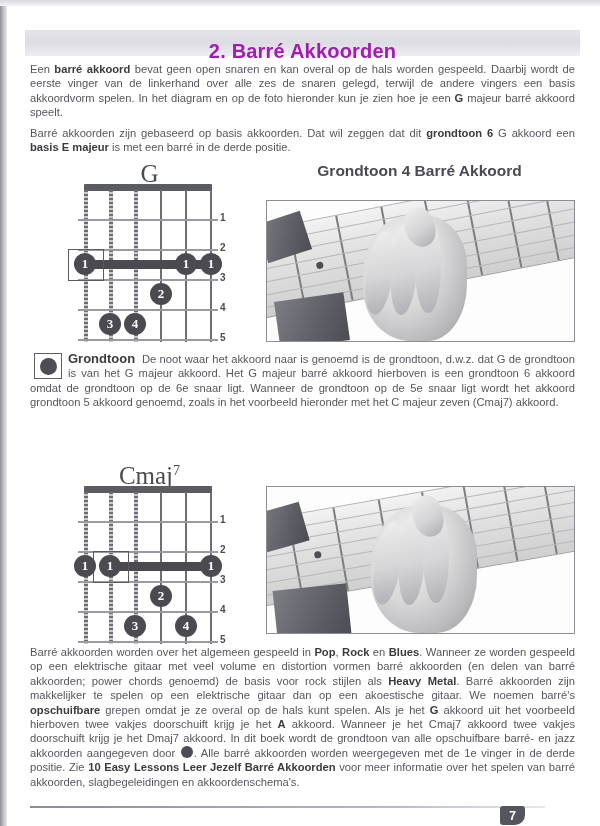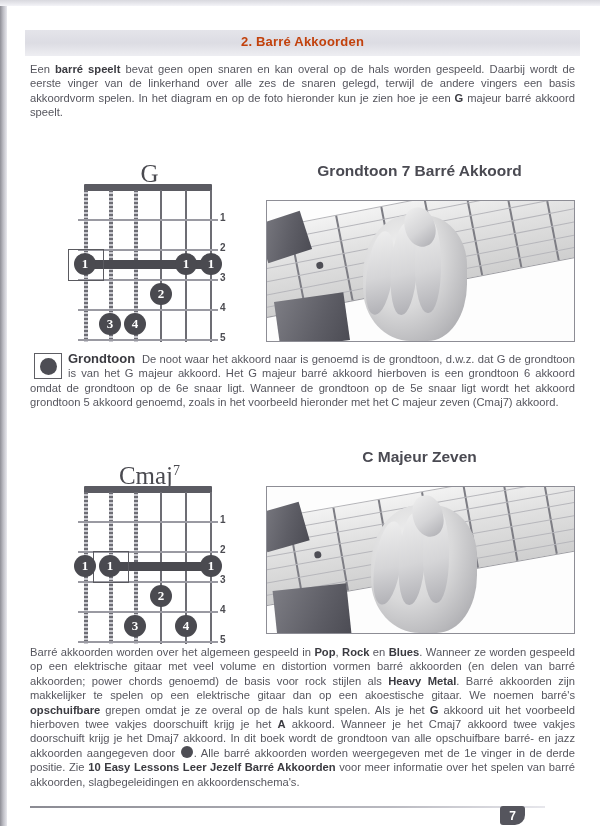--- a/index.html
+++ b/index.html
@@ -24,24 +24,24 @@
     position:absolute;left:0;top:0;width:600px;height:6px;
     background:linear-gradient(180deg,#d8d8de 0%,#f4f4f8 100%);
   }
 
   
   .header-band{
     position:absolute;left:25px;top:30px;width:555px;height:26px;
     background:linear-gradient(180deg,#e4e4ea 0%,#dcdce3 50%,#eeeef2 100%);
   }
   .header-title{
-    position:absolute;left:25px;top:28px;width:555px;height:26px;
+    position:absolute;left:25px;top:38px;width:555px;height:26px;
     display:flex;align-items:center;justify-content:center;
-    font-size:13px;font-weight:bold;letter-spacing:.2px;
-    color:#c2410c;
+    font-size:20px;font-weight:bold;letter-spacing:.2px;
+    color:#a21caf;
   }
 
   
   .para{
     position:absolute;left:30px;width:545px;
     font-size:11.2px;line-height:14.4px;
     text-align:justify;
     color:#56565e;
   }
   .para b{color:#3a3a40;font-weight:bold;}
@@ -163,23 +163,26 @@
 
 <div class="page">
 
   <div class="scan-edge"></div>
   <div class="scan-edge-top"></div>
 
   <div class="header-band"></div>
   <div class="header-title">2. Barré Akkoorden</div>
 
   <div class="para p1">
-    <span>Een </span><b>barré speelt</b><span> bevat geen open snaren en kan overal op de hals worden gespeeld. Daarbij wordt de eerste vinger van de linkerhand over alle zes de snaren gelegd, terwijl de andere vingers een basis akkoordvorm spelen. In het diagram en op de foto hieronder kun je zien hoe je een </span><b>G</b><span> majeur barré akkoord speelt.</span>
-  </div>
-
+    <span>Een </span><b>barré akkoord</b><span> bevat geen open snaren en kan overal op de hals worden gespeeld. Daarbij wordt de eerste vinger van de linkerhand over alle zes de snaren gelegd, terwijl de andere vingers een basis akkoordvorm spelen. In het diagram en op de foto hieronder kun je zien hoe je een </span><b>G</b><span> majeur barré akkoord speelt.</span>
+  </div>
+
+  <div class="para p2">
+    <span>Barré akkoorden zijn gebaseerd op basis akkoorden. Dat wil zeggen dat dit </span><b>grondtoon 6</b><span> G akkoord een </span><b>basis E majeur</b><span> is met een barré in de derde positie.</span>
+  </div>
 
   <div class="diagram" style="left:62px;top:160px;width:175px;height:190px;">
     <div class="chordname"><span>G</span></div>
     <div class="grid">
       <div class="nut"></div>
 
       <div class="string wound" style="left:0px;"></div>
       <div class="string wound" style="left:25px;"></div>
       <div class="string wound" style="left:50px;"></div>
       <div class="string" style="left:76px;"></div>
@@ -205,21 +208,21 @@
       <div class="dot" style="left:1px;top:74px;">1</div>
       <div class="dot" style="left:102px;top:74px;">1</div>
       <div class="dot" style="left:127px;top:74px;">1</div>
       <div class="dot" style="left:77px;top:104px;">2</div>
       <div class="dot" style="left:26px;top:134px;">3</div>
       <div class="dot" style="left:51px;top:134px;">4</div>
     </div>
   </div>
 
   <div class="photo-head" style="left:262px;top:162px;width:315px;">
-    <div>Grondtoon 7 Barré Akkoord</div>
+    <div>Grondtoon 4 Barré Akkoord</div>
   </div>
 
   <div class="photo" style="left:266px;top:200px;width:307px;height:140px;">
     <div class="sky"></div>
     <div class="neck" style="left:-10px;top:30px;width:340px;height:86px;transform:rotate(-11deg);transform-origin:left center;">
       <div class="fretline" style="left:40px;top:0;height:86px;"></div>
       <div class="fretline" style="left:88px;top:0;height:86px;"></div>
       <div class="fretline" style="left:134px;top:0;height:86px;"></div>
       <div class="fretline" style="left:178px;top:0;height:86px;"></div>
       <div class="fretline" style="left:220px;top:0;height:86px;"></div>
@@ -275,21 +278,20 @@
       <div class="dot" style="left:1px;top:74px;">1</div>
       <div class="dot" style="left:26px;top:74px;">1</div>
       <div class="dot" style="left:127px;top:74px;">1</div>
       <div class="dot" style="left:77px;top:104px;">2</div>
       <div class="dot" style="left:51px;top:134px;">3</div>
       <div class="dot" style="left:102px;top:134px;">4</div>
     </div>
   </div>
 
   <div class="photo-head" style="left:262px;top:448px;width:315px;">
-    <div>C Majeur Zeven</div>
   </div>
 
   <div class="photo" style="left:266px;top:486px;width:307px;height:146px;">
     <div class="sky"></div>
     <div class="neck" style="left:-10px;top:34px;width:340px;height:84px;transform:rotate(-10deg);transform-origin:left center;">
       <div class="fretline" style="left:38px;top:0;height:84px;"></div>
       <div class="fretline" style="left:84px;top:0;height:84px;"></div>
       <div class="fretline" style="left:130px;top:0;height:84px;"></div>
       <div class="fretline" style="left:174px;top:0;height:84px;"></div>
       <div class="fretline" style="left:216px;top:0;height:84px;"></div>

